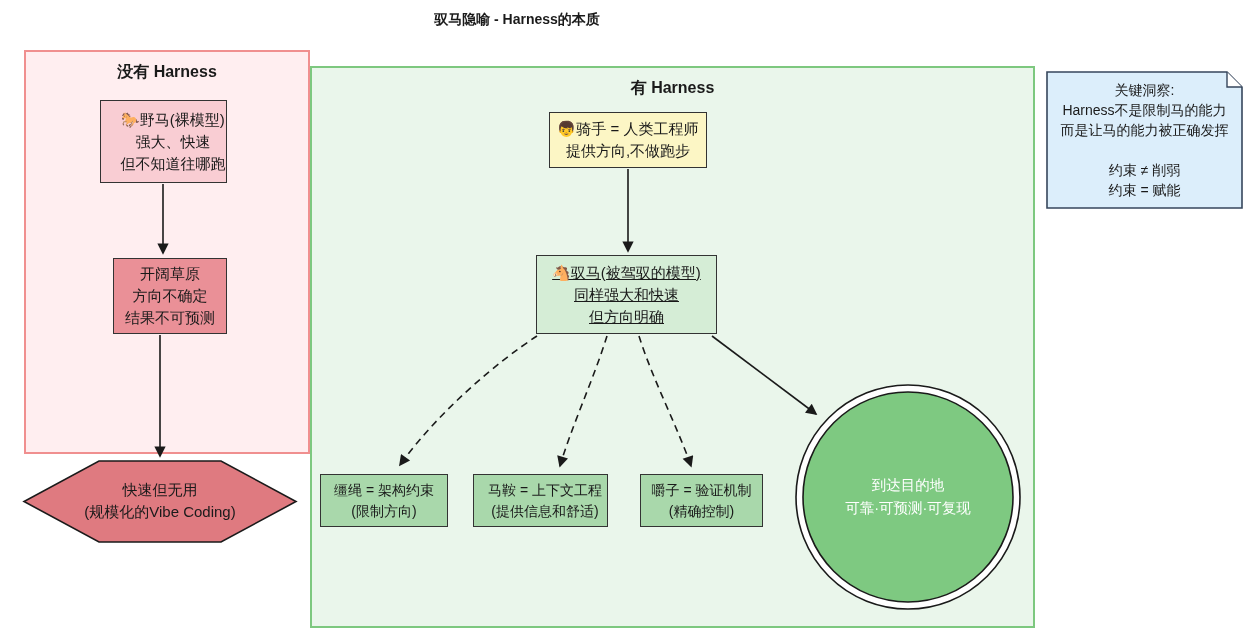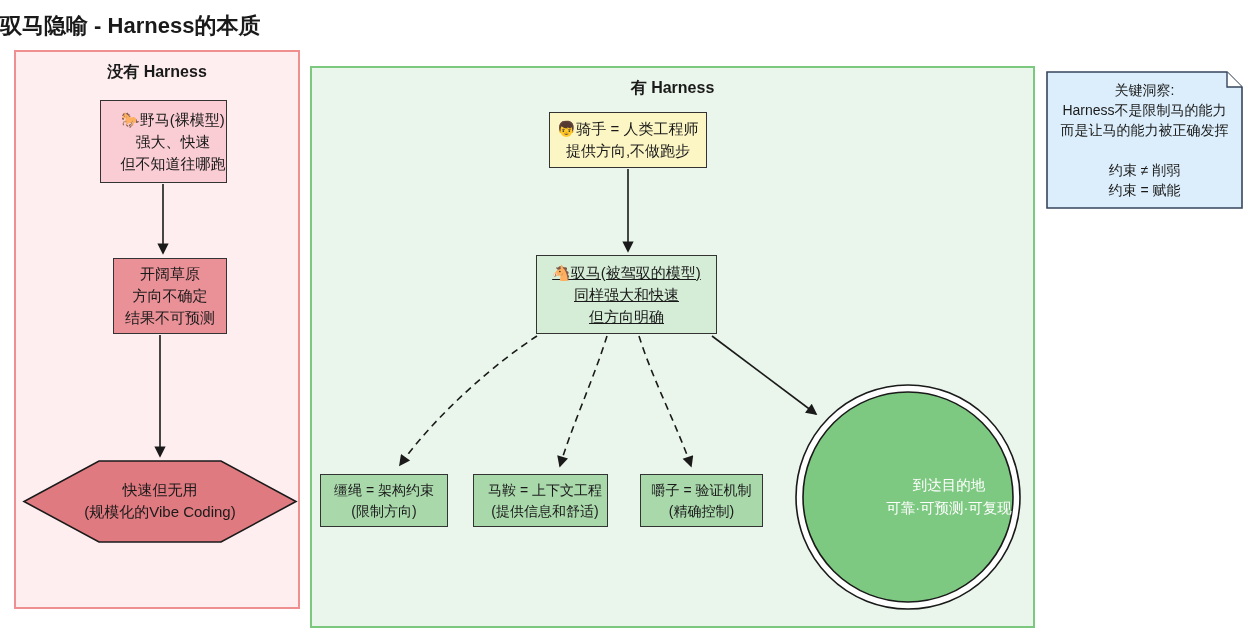--- a/index.html
+++ b/index.html
@@ -2,26 +2,26 @@
 <html><head>
 <meta charset="utf-8">
 <style>
   html,body{margin:0;padding:0;background:#ffffff;}
   .stage{
     position:relative;width:1254px;height:644px;overflow:hidden;
     font-family:"Liberation Sans","DejaVu Sans",sans-serif;color:#333;
     background:#ffffff;
   }
   .diagram-title{
-    position:absolute;left:0;top:11px;width:1034px;text-align:left;
-    font-size:22px;font-weight:600;color:#1a1a1a;
+    position:absolute;left:0;top:11px;width:1034px;text-align:center;
+    font-size:14px;font-weight:600;color:#1a1a1a;
   }
   .section{position:absolute;box-sizing:border-box;}
   .section-without{
-    left:14px;top:50px;width:286px;height:559px;
+    left:24px;top:50px;width:286px;height:404px;
     background:#ffeef0;border:2px solid #f08f8f;
   }
   .section-with{
     left:310px;top:66px;width:725px;height:562px;
     background:#eaf6eb;border:2px solid #7dc87f;
   }
   .section-label{
     position:absolute;left:0;top:10px;width:100%;text-align:center;
     font-size:16px;font-weight:700;color:#1a1a1a;
   }
@@ -36,21 +36,21 @@
   .node-harnessed{left:536px;top:255px;width:181px;height:79px;background:#d5edd6;text-decoration:underline;}
   .node-small{font-size:14px;line-height:21px;background:#a9d8ab;height:53px;top:474px;}
   .node-reins{left:320px;width:128px;}
   .node-saddle{left:473px;width:135px;padding-left:9px;}
   .node-bit{left:640px;width:123px;}
   .shape-text{
     position:absolute;text-align:center;display:flex;flex-direction:column;
     justify-content:center;color:#1a1a1a;
   }
   .hexagon-text{left:30px;top:465px;width:260px;height:72px;font-size:15px;line-height:22px;}
-  .circle-text{left:798px;top:455px;width:220px;height:84px;font-size:14.5px;line-height:23px;color:#ffffff;padding-left:41px;}
+  .circle-text{left:798px;top:455px;width:220px;height:84px;font-size:14.5px;line-height:23px;color:#ffffff;}
   .note-text{left:1051px;top:76px;width:187px;height:128px;font-size:14px;line-height:20px;}
   svg.overlay{position:absolute;left:0;top:0;pointer-events:none;}
 </style>
 </head>
 <body>
 
 <div class="stage">
 
   <div class="diagram-title">驭马隐喻 - Harness的本质</div>
 

